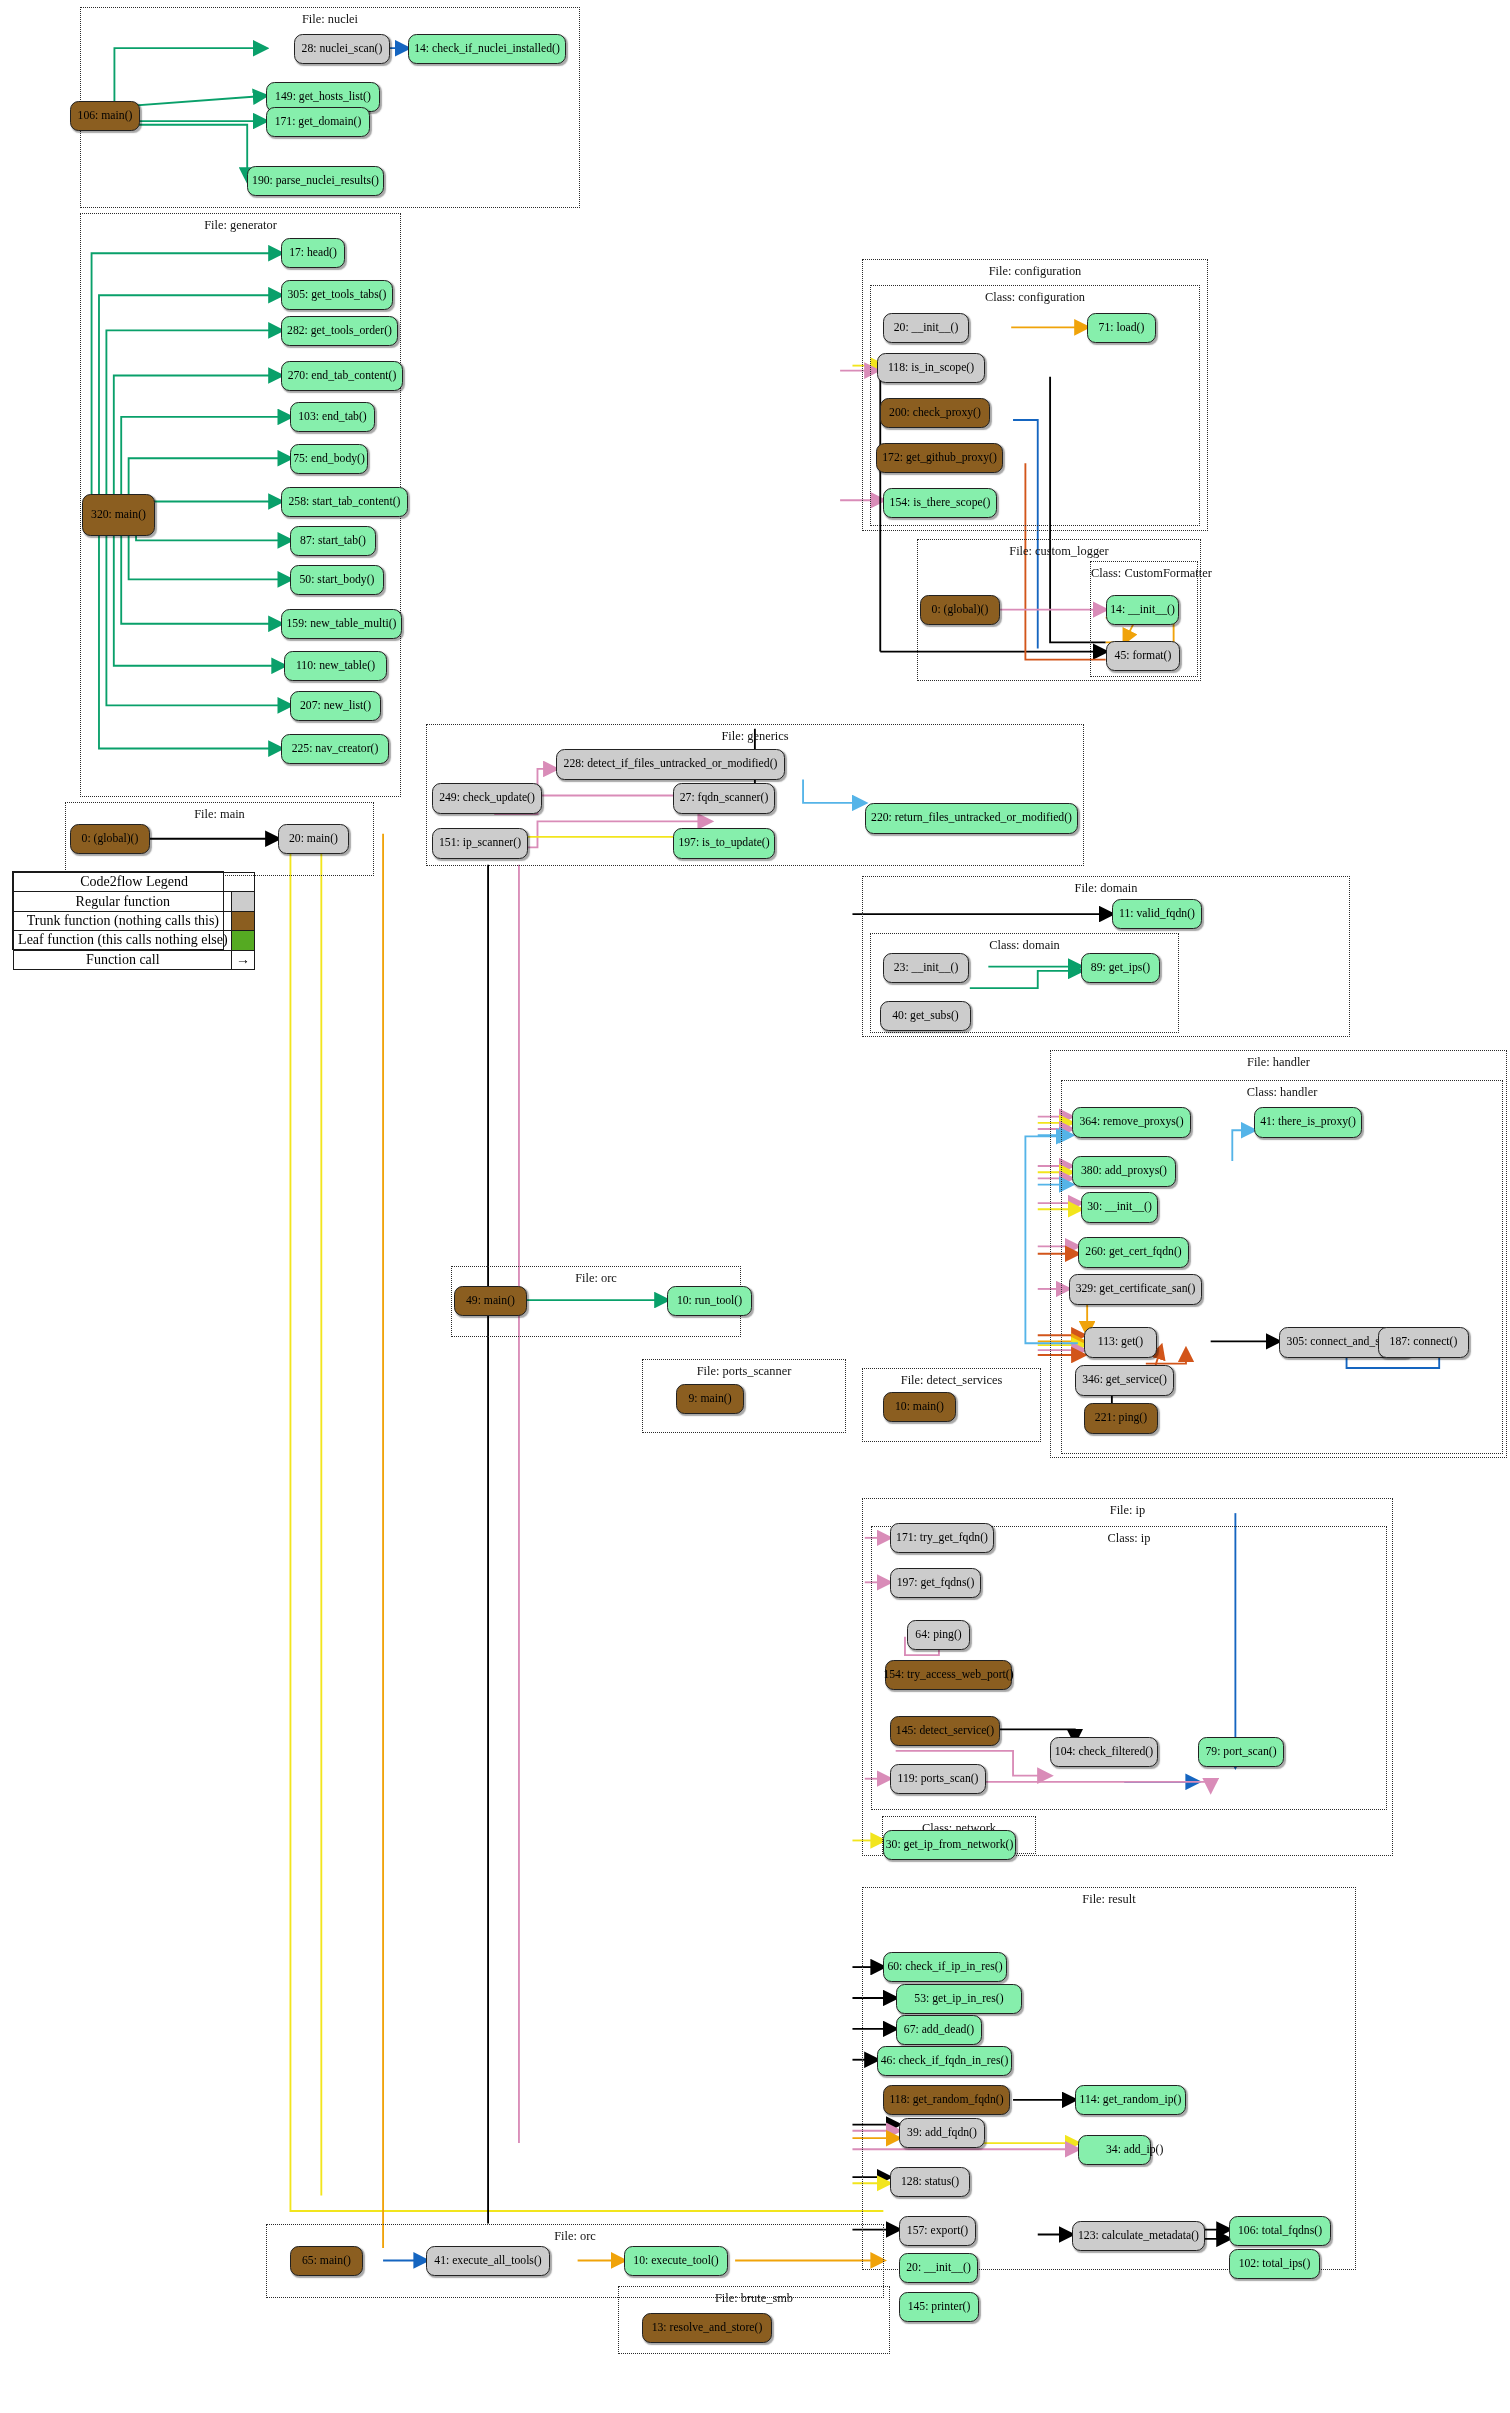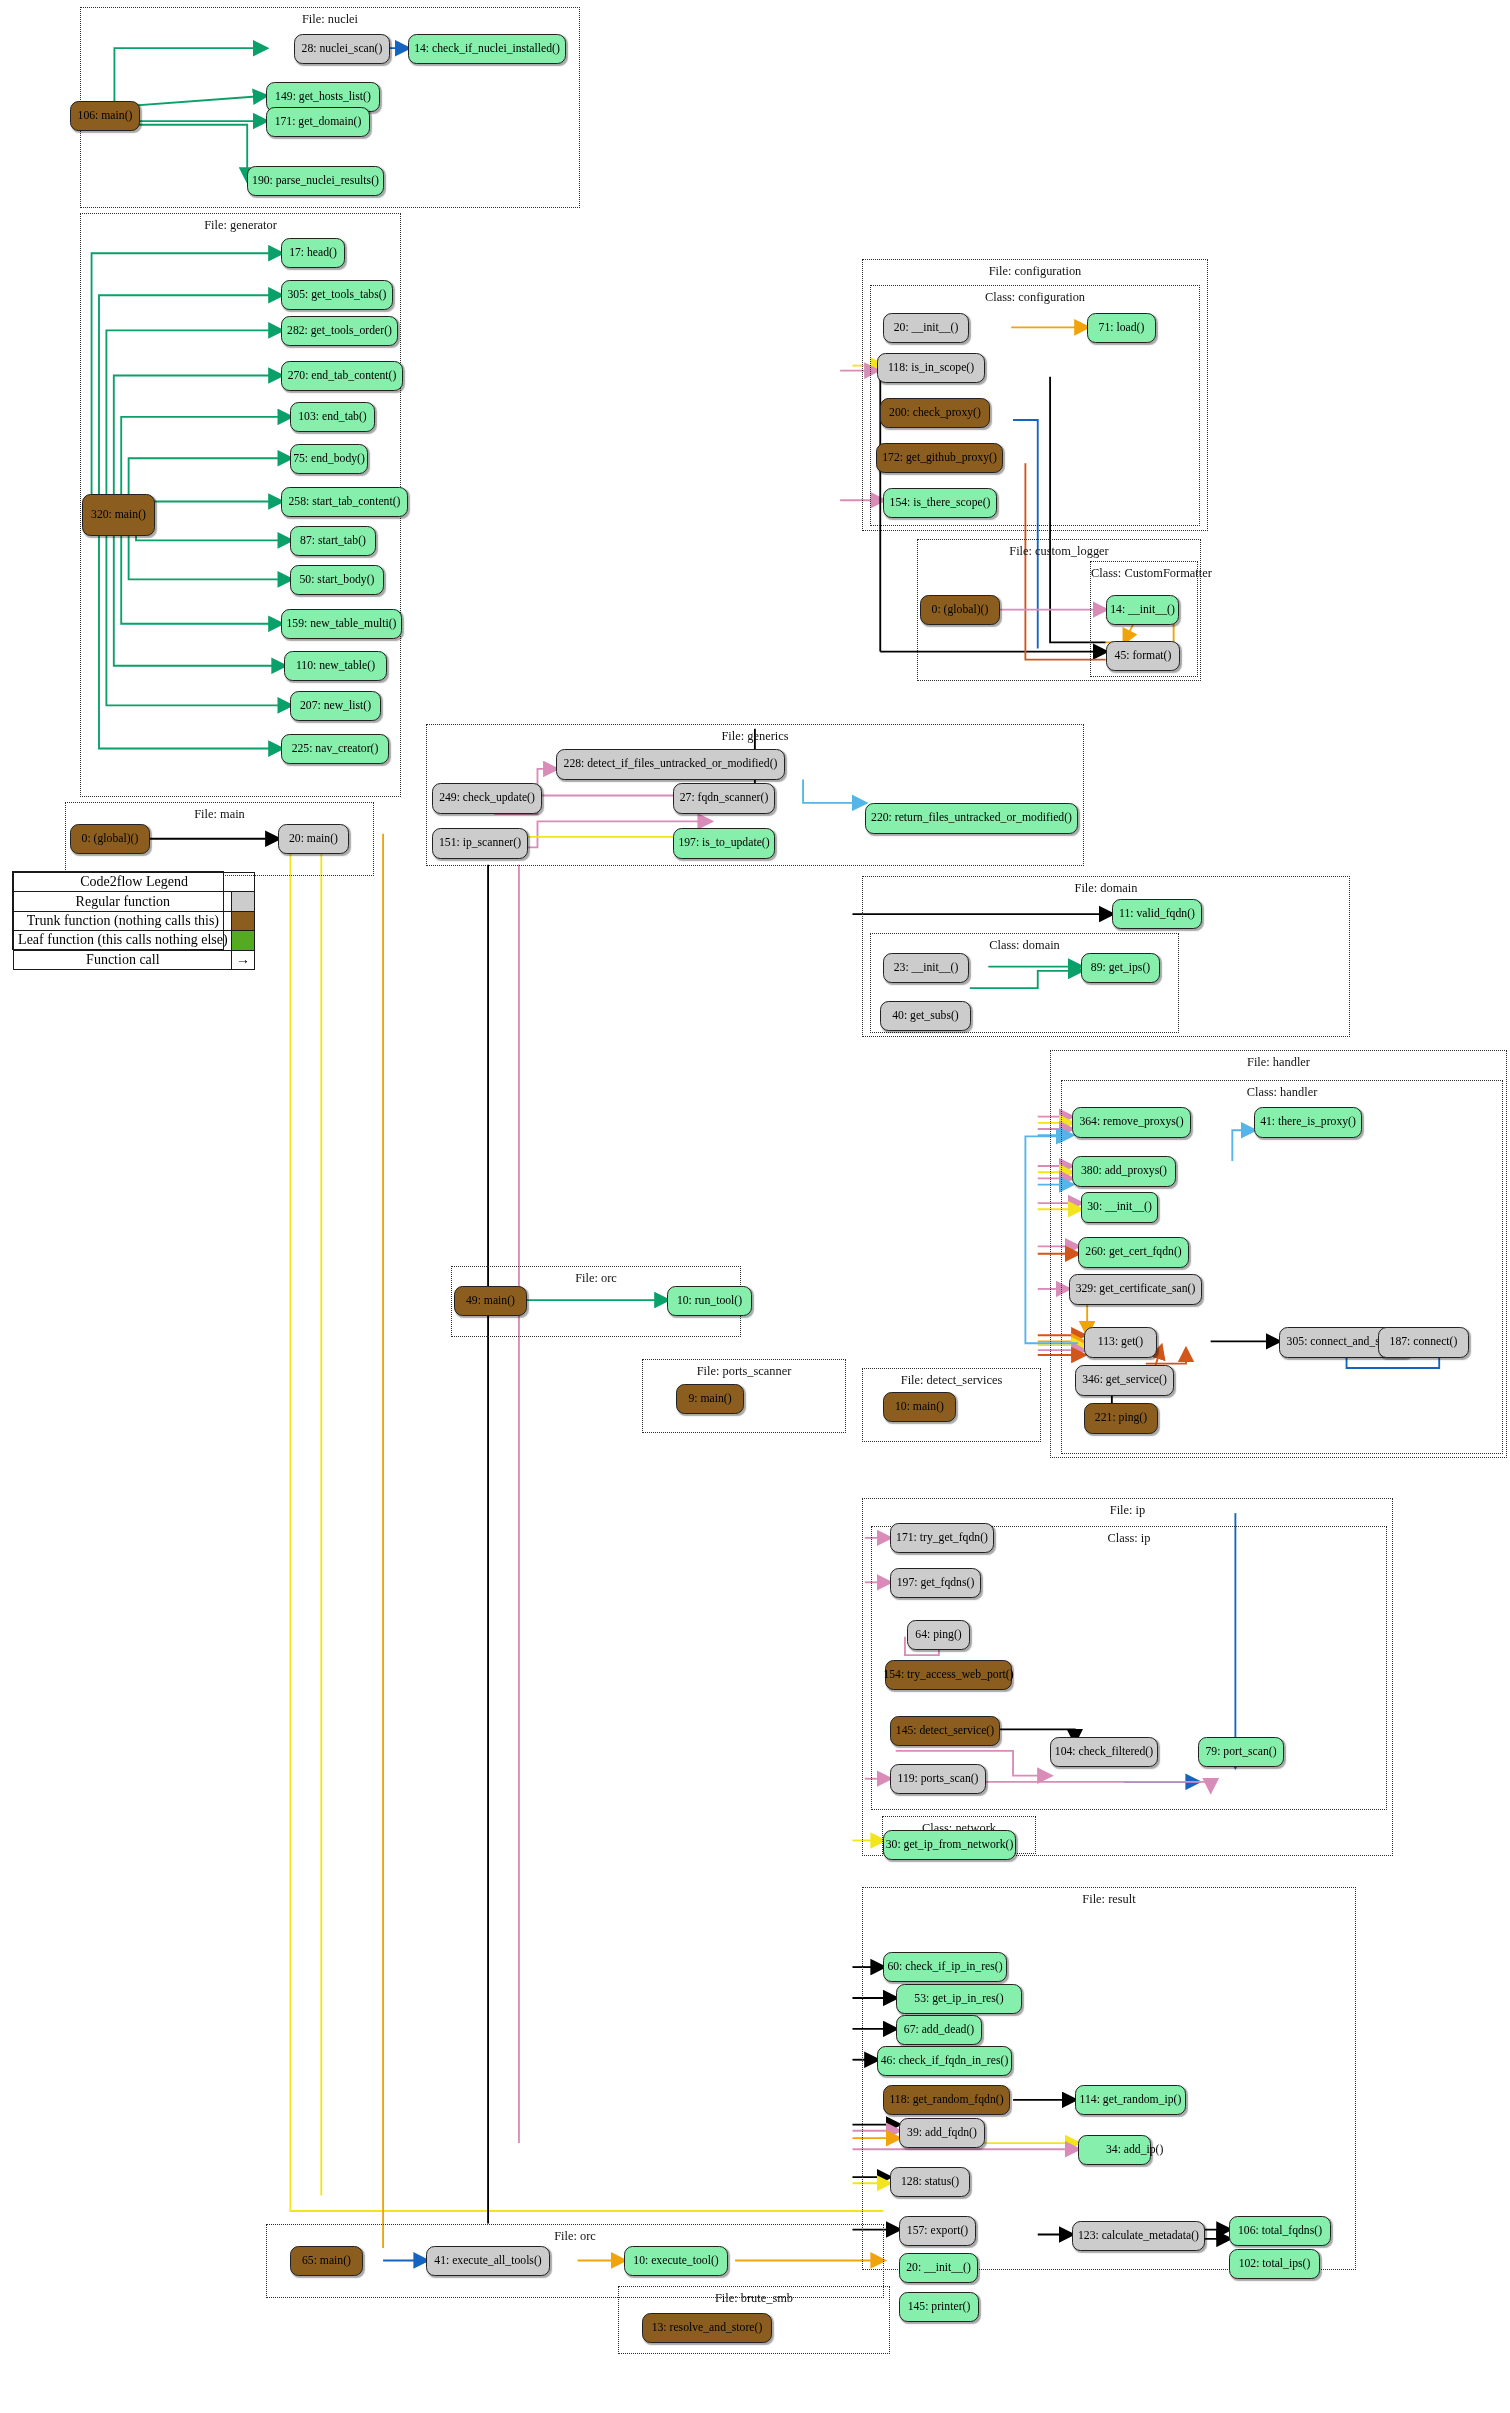--- a/index.html
+++ b/index.html
@@ -406,21 +406,21 @@
 
   <div class="node n-leaf" style="left:1072px;top:1107px;width:119px;height:31px;">
       <span>364: remove_proxys()</span>
     </div>
   <div class="node n-leaf" style="left:1254px;top:1107px;width:108px;height:31px;">
       <span>41: there_is_proxy()</span>
     </div>
   <div class="node n-leaf" style="left:1072px;top:1156px;width:104px;height:31px;">
       <span>380: add_proxys()</span>
     </div>
-  <div class="node n-leaf" style="left:1081px;top:1192px;width:77px;height:31px;border-radius:7px;">
+  <div class="node n-leaf" style="left:1081px;top:1192px;width:77px;height:31px;">
       <span>30: __init__()</span>
     </div>
   <div class="node n-leaf" style="left:1078px;top:1237px;width:111px;height:31px;">
       <span>260: get_cert_fqdn()</span>
     </div>
   <div class="node n-regular" style="left:1069px;top:1274px;width:133px;height:31px;">
       <span>329: get_certificate_san()</span>
     </div>
   <div class="node n-regular" style="left:1084px;top:1327px;width:73px;height:31px;">
       <span>113: get()</span>

